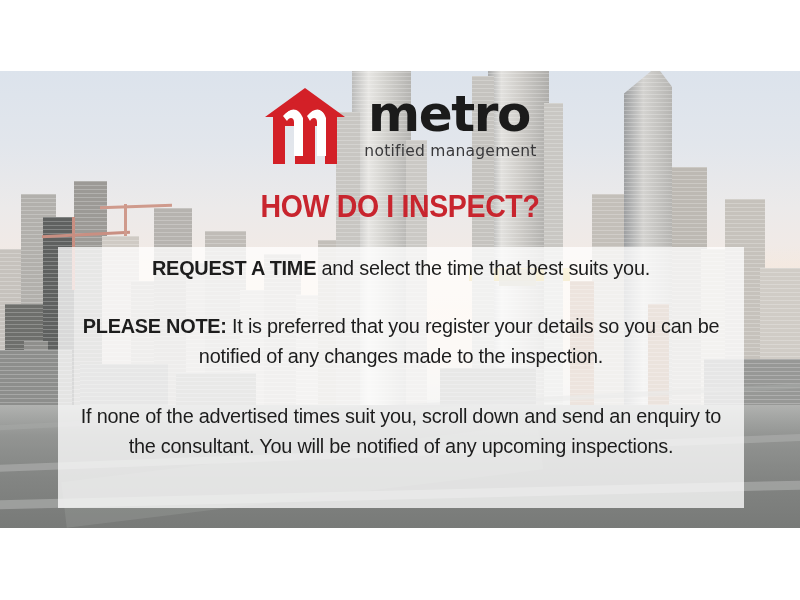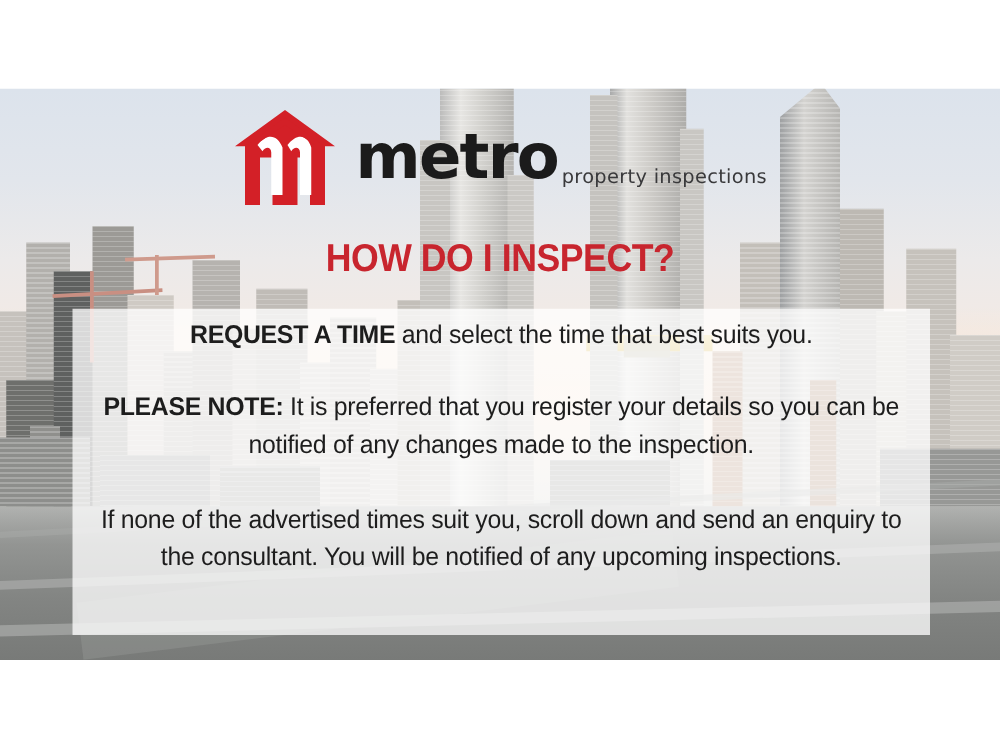--- a/index.html
+++ b/index.html
@@ -124,22 +124,22 @@
   .logo-mark {
     position: relative;
     width: 84px;
     height: 80px;
     flex: 0 0 auto;
   }
   .logo-mark svg { display: block; width: 84px; height: 80px; }
 
   .logo-word {
     display: flex;
-    flex-direction: row;
-    align-items: flex-end;
+    flex-direction: column;
+    align-items: center;
     justify-content: center;
     padding-bottom: 2px;
   }
   .brand-name {
     font-family: "DejaVu Sans", sans-serif;
     font-weight: 700;
     font-size: 50px;
     line-height: 0.98;
     letter-spacing: -1.4px;
     color: #1b1b1b;
@@ -266,21 +266,21 @@
 
         <path d="M20 30 C28 20, 36 22, 40 32 L40 70 L31 70 L31 36 C31 31, 26 31, 24 35 Z" fill="#ffffff"></path>
         <path d="M44 30 C52 20, 60 22, 63 32 L63 70 L54 70 L54 36 C54 31, 49 31, 47 35 Z" fill="#ffffff"></path>
 
         <path d="M42 8 L72 30 L66 30 L42 14 L18 30 L12 30 Z" fill="#d32027"></path>
       </svg>
     </div>
 
     <div class="logo-word">
       <div class="brand-name">metro</div>
-      <div class="brand-tag">property inspections</div>
+      <div class="brand-tag">notified management</div>
     </div>
   </div>
 
   <div class="headline">HOW DO I INSPECT?</div>
 
   <div class="copy">
 
     <p class="para">
       <b>REQUEST A TIME</b><span> and select the time that best suits you.</span>
     </p>

